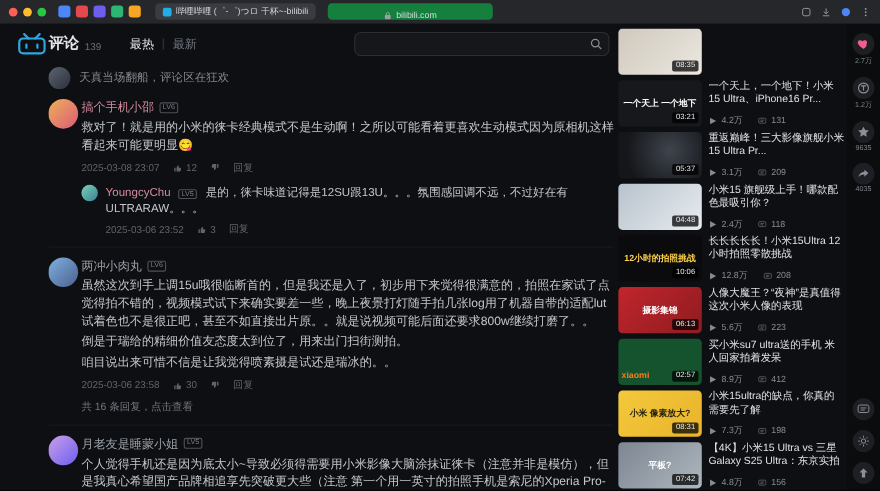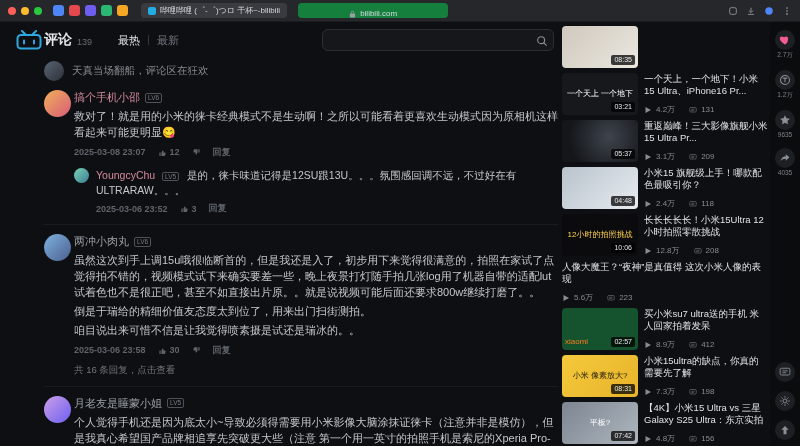--- a/index.html
+++ b/index.html
@@ -54,36 +54,36 @@
   .av3{background:linear-gradient(135deg,#caa0e8,#6d5ef0);}
   .avr{width:15px;height:15px;border-radius:50%;flex:none;background:linear-gradient(135deg,#79d2b2,#3b7f97);cursor:pointer;}
   .c-body{flex:1;min-width:0;}
   .c-name-row{display:flex;align-items:center;gap:5px;}
   .c-name{font-size:11px;cursor:pointer;}
   .name-pink{color:#d38a9d;}
   .name-gray{color:#9aa1a8;}
   .c-level{font-size:6.5px;color:#767c84;border:1px solid #4d525a;border-radius:2px;padding:0 2px;line-height:8px;}
   .c-text{font-size:11px;line-height:1.45;color:#c3c7cc;margin-top:4px;}
   .c-text + .c-text{margin-top:3px;}
-  .c-meta{display:flex;align-items:center;gap:12px;margin-top:5px;font-size:9px;color:#5f646b;font-weight:bold;}
+  .c-meta{display:flex;align-items:center;gap:12px;margin-top:5px;font-size:9px;color:#5f646b;}
   .c-meta .m-btn{display:flex;align-items:center;gap:3px;cursor:pointer;}
   .reply{display:flex;gap:7px;margin-top:9px;}
   .reply-body{flex:1;min-width:0;}
   .reply-line{font-size:10.5px;line-height:1.4;}
   .reply-line .c-name{font-size:10.5px;margin-right:4px;}
   .reply-line .c-level{margin-right:5px;}
   .reply-text{color:#c3c7cc;}
   .more-replies{margin-top:7px;font-size:9.5px;color:#70767e;cursor:pointer;}
 
   
   .sidebar{position:absolute;left:562px;top:4px;width:206px;bottom:0;overflow:hidden;display:flex;flex-direction:column;gap:5px;}
   .card{display:flex;gap:6px;height:42px;flex:none;cursor:pointer;}
   .thumb{position:relative;width:76px;height:42px;border-radius:4px;flex:none;overflow:hidden;}
   .dur{position:absolute;right:3px;bottom:3px;background:rgba(0,0,0,.75);color:#e8eaed;font-size:7px;line-height:10px;padding:0 3px;border-radius:2px;}
-  .t-label{position:absolute;left:0;right:0;top:50%;transform:translateY(-50%);text-align:center;font-weight:normal;font-size:8px;line-height:1.15;padding:0 3px;}
+  .t-label{position:absolute;left:0;right:0;top:50%;transform:translateY(-50%);text-align:center;font-weight:bold;font-size:8px;line-height:1.15;padding:0 3px;}
   .th0{background:linear-gradient(135deg,#cfc8bd,#ece8e0);}
   .th1{background:#17181c;}.th1 .t-label{color:#fff;}
   .th2{background:radial-gradient(circle at 62% 40%,#3f454d,#14161a 75%);}
   .th3{background:linear-gradient(135deg,#b9c3cc,#e7ecf0);}
   .th4{background:#0b0b0d;}.th4 .t-label{color:#ffd24a;}
   .th5{background:linear-gradient(135deg,#c0262c,#8f1b20);}.th5 .t-label{color:#fff;}
   .th6{background:#14532d;}.th6 .t-label{color:#ff7a1a;text-align:left;top:auto;bottom:4px;transform:none;}
   .th7{background:linear-gradient(135deg,#f4c93c,#e8b32a);}.th7 .t-label{color:#26220f;}
   .th8{background:linear-gradient(135deg,#7d8691,#aeb6bf);}.th8 .t-label{color:#fff;}
   .info{flex:1;min-width:0;display:flex;flex-direction:column;}
@@ -362,20 +362,24 @@
             <svg width="8" height="8" viewBox="0 0 16 16" fill="none" stroke="currentColor">
                 <rect x="1.5" y="3" width="13" height="9" rx="2"></rect>
                 <path d="M4.5 6.5h7M4.5 9h5"></path>
               </svg>
             <span>208</span>
           </div>
         </div>
       </div>
 
       <div class="card">
+        <div class="thumb th5">
+          <span class="t-label">摄影集锦</span>
+          <span class="dur">06:13</span>
+        </div>
         <div class="info">
           <div class="v-title">人像大魔王？“夜神”是真值得 这次小米人像的表现</div>
           <div class="v-stats">
             <svg width="8" height="8" viewBox="0 0 16 16" fill="currentColor">
                 <path d="M3 2l11 6-11 6z"></path>
               </svg>
             <span>5.6万</span>
             <span class="gap"></span>
             <svg width="8" height="8" viewBox="0 0 16 16" fill="none" stroke="currentColor">
                 <rect x="1.5" y="3" width="13" height="9" rx="2"></rect>

